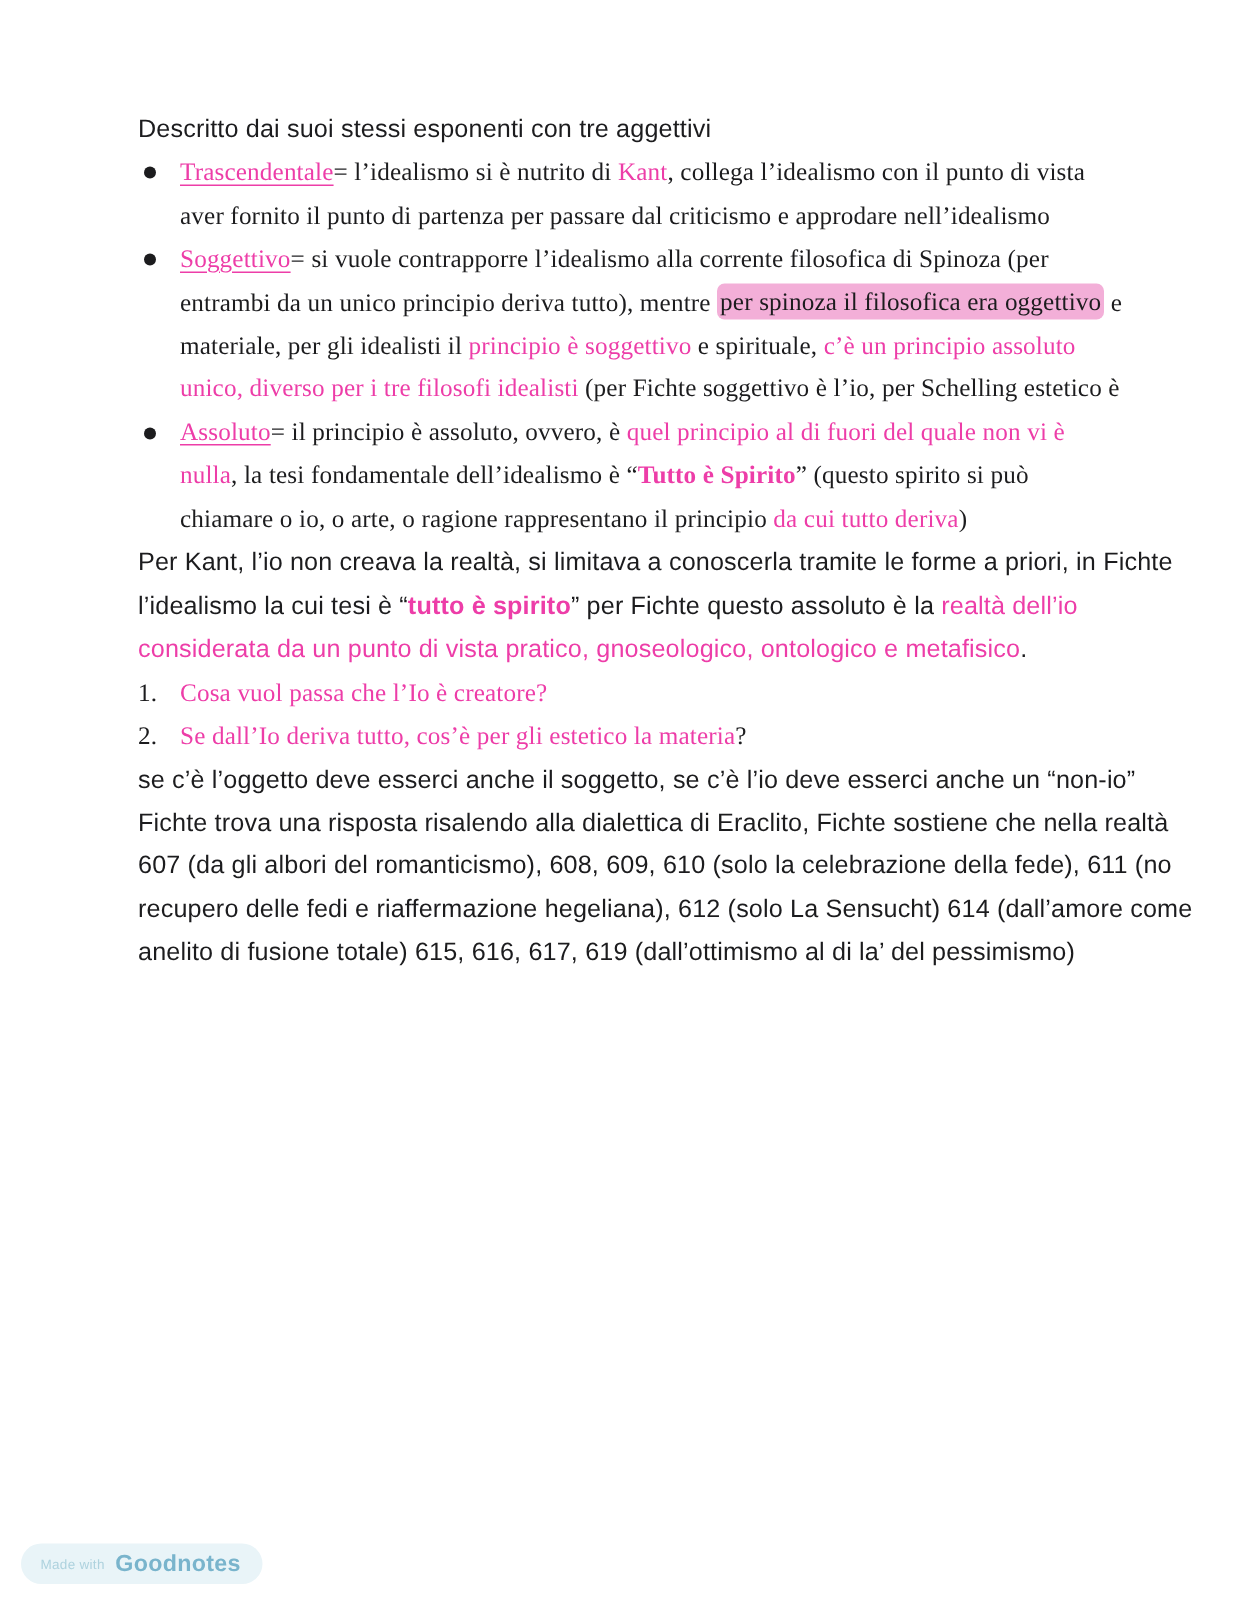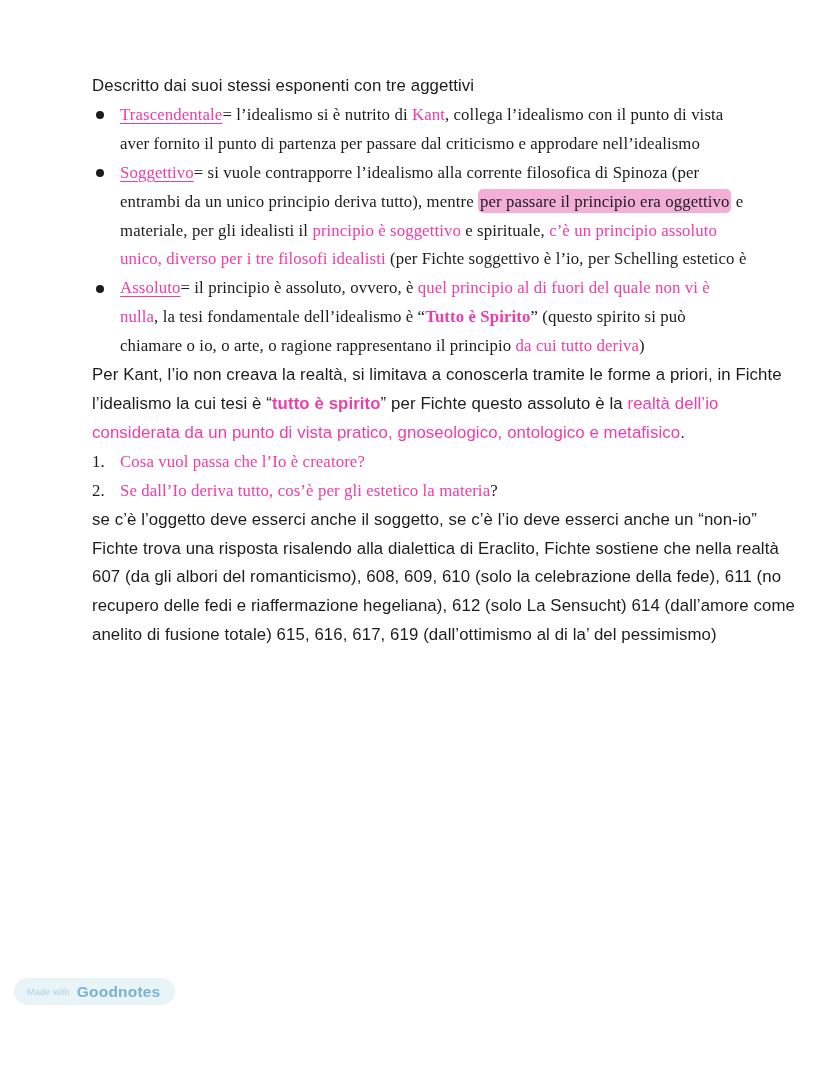--- a/index.html
+++ b/index.html
@@ -52,21 +52,21 @@
     text-underline-offset:3px;
   }
   .seg-hl{
     background:var(--hl);
     border-radius:5px;
     padding:2.5px 2px;
   }
   .goodnotes-badge{
     position:absolute;
     left:14px;
-    top:978px;
+    top:1029px;
     height:27px;
     display:inline-flex;
     align-items:center;
     gap:7px;
     padding:0 15px 0 13px;
     background:var(--badge-bg);
     border-radius:14px;
     text-decoration:none;
   }
   .made-with{
@@ -87,21 +87,21 @@
 <div class="note-content">
     <div class="block">
       <div class="line"><span>Descritto dai suoi stessi esponenti con tre aggettivi</span></div>
     </div>
     <div class="block indent">
       <div class="line"><span class="bullet-dot"></span><span class="seg-pink-u">Trascendentale</span><span>= l’idealismo si è nutrito di </span><span class="seg-pink">Kant</span><span>, collega l’idealismo con il punto di vista</span></div>
       <div class="line"><span>aver fornito il punto di partenza per passare dal criticismo e approdare nell’idealismo</span></div>
     </div>
     <div class="block indent">
       <div class="line"><span class="bullet-dot"></span><span class="seg-pink-u">Soggettivo</span><span>= si vuole contrapporre l’idealismo alla corrente filosofica di Spinoza (per</span></div>
-      <div class="line"><span>entrambi da un unico principio deriva tutto), mentre </span><span class="seg-hl">per passare il principio era oggettivo</span><span> e</span></div>
+      <div class="line"><span>entrambi da un unico principio deriva tutto), mentre </span><span class="seg-hl">per spinoza il filosofica era oggettivo</span><span> e</span></div>
       <div class="line"><span>materiale, per gli idealisti il </span><span class="seg-pink">principio è soggettivo</span><span> e spirituale, </span><span class="seg-pink">c’è un principio assoluto</span></div>
       <div class="line"><span class="seg-pink">unico, diverso per i tre filosofi idealisti </span><span>(per Fichte soggettivo è l’io, per Schelling estetico è</span></div>
     </div>
     <div class="block indent">
       <div class="line"><span class="bullet-dot"></span><span class="seg-pink-u">Assoluto</span><span>= il principio è assoluto, ovvero, è </span><span class="seg-pink">quel principio al di fuori del quale non vi è</span></div>
       <div class="line"><span class="seg-pink">nulla</span><span>, la tesi fondamentale dell’idealismo è “</span><span class="seg-pink-b">Tutto è Spirito</span><span>” (questo spirito si può</span></div>
       <div class="line"><span>chiamare o io, o arte, o ragione rappresentano il principio </span><span class="seg-pink">da cui tutto deriva</span><span>)</span></div>
     </div>
     <div class="block">
       <div class="line"><span>Per Kant, l’io non creava la realtà, si limitava a conoscerla tramite le forme a priori, in Fichte</span></div>

